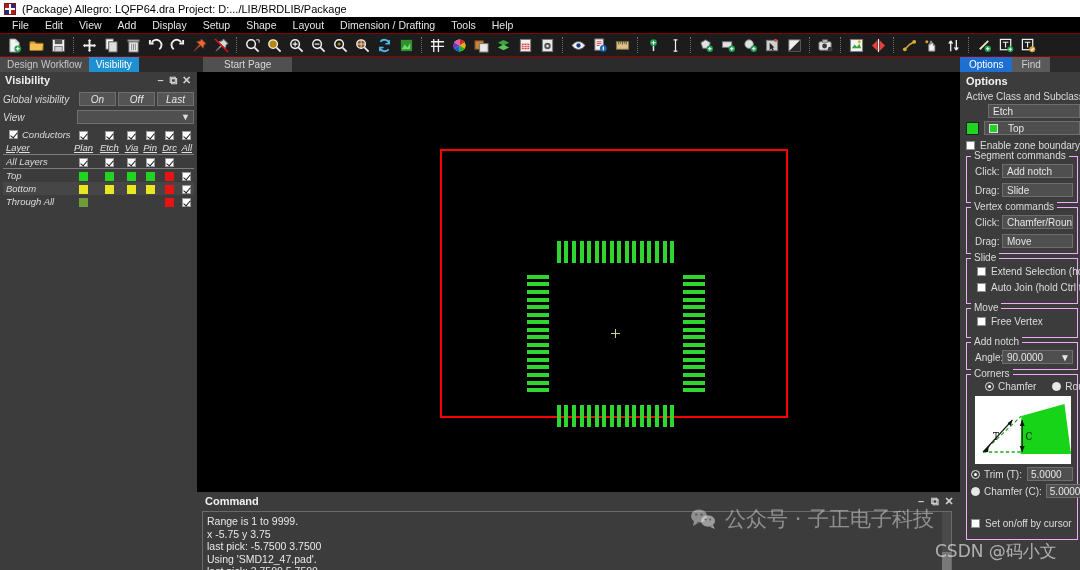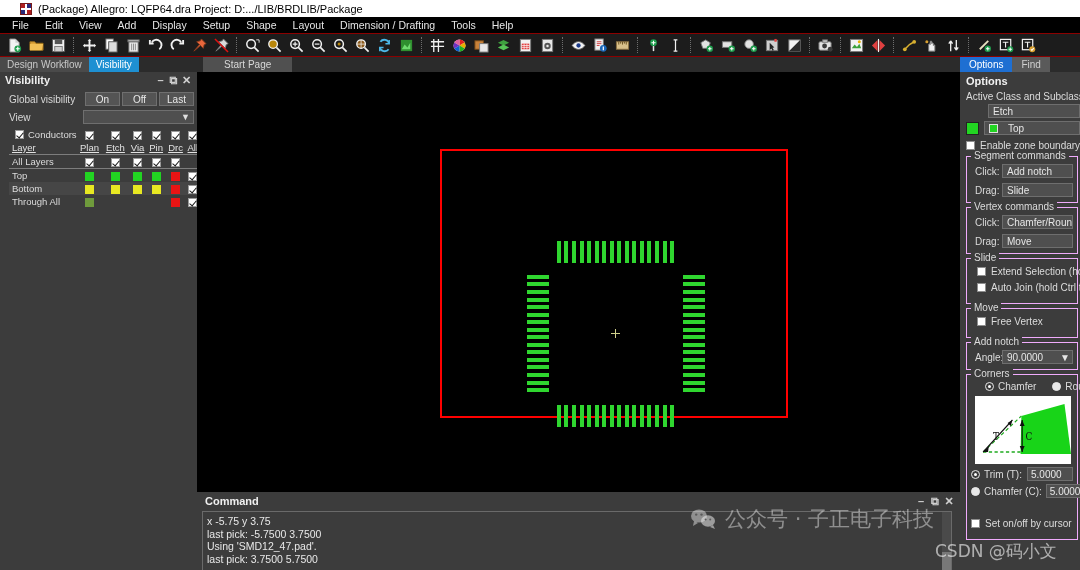--- a/index.html
+++ b/index.html
@@ -12,21 +12,21 @@
     color: #dcdcdc;
     -webkit-font-smoothing: antialiased;
   }
   #app { position: relative; width: 1080px; height: 570px; }
 
   
   .titlebar {
     position: absolute; left: 0; top: 0; width: 1080px; height: 17px;
     background: #ffffff; color: #000000;
     display: flex; align-items: center; gap: 6px;
-    padding-left: 20px; font-size: 11px;
+    padding-left: 4px; font-size: 11px;
   }
   .app-logo {
     width: 12px; height: 12px; background: #ffffff;
     border: 1px solid #7a1a1a; position: relative; flex: none;
   }
   .app-logo i { position: absolute; background: #b02020; width: 4px; height: 4px; }
   .app-logo i:nth-child(1){ left:0; top:0; }
   .app-logo i:nth-child(2){ right:0; top:0; background:#2a2a7a; }
   .app-logo i:nth-child(3){ left:0; bottom:0; background:#2a2a7a; }
   .app-logo i:nth-child(4){ right:0; bottom:0; }
@@ -69,21 +69,21 @@
     line-height: 13px; white-space: nowrap;
   }
   .dock-tab.active { background: #1e90d2; color: #ffffff; }
   .panel-head {
     height: 16px; background: #3c3c3c; display: flex; align-items: center;
     padding: 0 4px 0 5px; font-weight: bold; font-size: 11px; color: #efefef;
   }
   .panel-head .spacer { flex: 1; }
   .panel-head .hbtn { width: 13px; text-align: center; color: #d0d0d0; font-size: 11px; }
 
-  .vis-body { padding: 4px 3px 0 9px; font-size: 10px; }
+  .vis-body { padding: 4px 3px 0 3px; font-size: 10px; font-style: italic; }
   .vis-row { display: flex; align-items: center; margin-bottom: 4px; }
   .vis-row .lbl { width: 74px; color: #d8d8d8; font-size: 10px; }
   .gv-btn {
     flex: 1; margin-left: 2px; height: 14px; background: #545454;
     border: 1px solid #6f6f6f; color: #e8e8e8; font-size: 10px;
     display: flex; align-items: center; justify-content: center;
   }
   .vw-sel {
     flex: 1; height: 14px; background: #4f4f4f; border: 1px solid #6f6f6f;
     display: flex; align-items: center; justify-content: flex-end;
@@ -742,20 +742,21 @@
 
     <div class="cmdpanel">
       <div class="cmd-head">
         <span>Command</span>
         <span class="spacer"></span>
         <span class="hbtn">–</span>
         <span class="hbtn">⧉</span>
         <span class="hbtn">✕</span>
       </div>
       <div class="cmd-body">
+        <div>Range is 1 to 9999.</div>
         <div>x -5.75 y 3.75</div>
         <div>last pick:  -5.7500 3.7500</div>
         <div>Using 'SMD12_47.pad'.</div>
         <div>last pick:  3.7500 5.7500</div>
 
         <div class="cmd-scroll">
           <div class="thumb"></div>
         </div>
       </div>
     </div>

